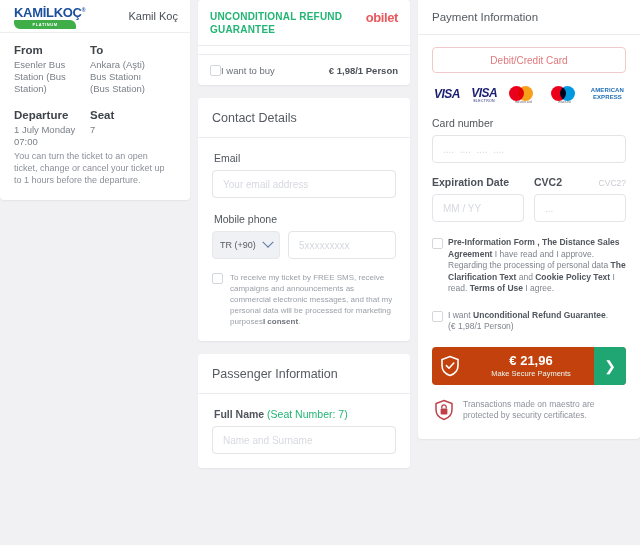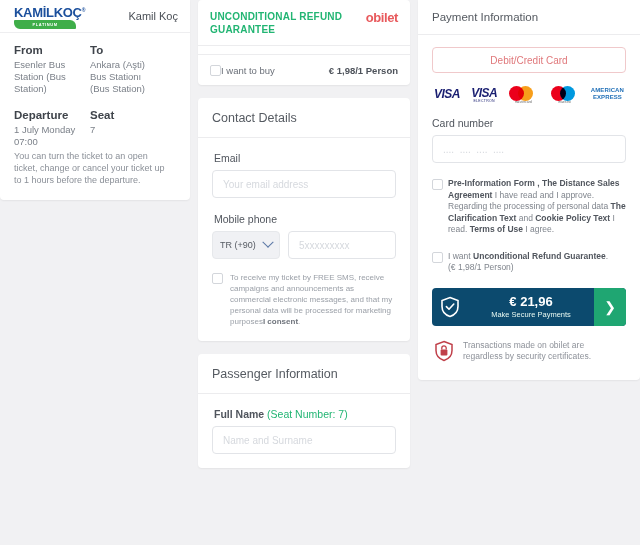--- a/index.html
+++ b/index.html
@@ -139,21 +139,21 @@
   .exp-col { flex: 1; }
   .cvc-head { display: flex; align-items: baseline; justify-content: space-between; }
   .cvc-hint { font-size: 8.5px; color: #c9ccd2; }
 
   .agree { display: flex; gap: 5px; margin-top: 15px; }
   .agree-txt { font-size: 8.5px; color: #7f848c; line-height: 11.5px; }
   .agree-txt b { color: #51565e; font-weight: bold; }
 
   .paybtn {
     display: flex; align-items: stretch; margin-top: 14px;
-    background: #0c4a6e; border-radius: 4px; overflow: hidden; cursor: pointer;
+    background: #c2410c; border-radius: 4px; overflow: hidden; cursor: pointer;
     height: 38px;
   }
   .paybtn-ico { width: 36px; display: flex; align-items: center; justify-content: center; }
   .paybtn-mid { flex: 1; display: flex; flex-direction: column; align-items: center; justify-content: center; }
   .paybtn-amt { color: #fff; font-size: 13px; font-weight: bold; }
   .paybtn-sub { color: #e6f7f0; font-size: 7.5px; margin-top: 1px; }
   .paybtn-arrow { width: 32px; background: #1fa672; display: flex; align-items: center; justify-content: center; color: #fff; font-size: 14px; }
 
   .secure { display: flex; gap: 9px; align-items: flex-start; margin-top: 14px; padding: 0 2px; }
   .secure-txt { font-size: 8.5px; color: #8d9199; line-height: 11px; }
@@ -301,20 +301,33 @@
             <i class="l" style="background:#eb001b"></i>
             <i class="r" style="background:#0099df"></i>
             <div class="mc-sub">maestro</div>
           </div>
           <div class="amex">AMERICAN<br>EXPRESS</div>
         </div>
 
         <div class="pay-lbl light">Card number</div>
         <input class="inp" value="" placeholder="....  ....  ....  ...." style="">
 
+        <div class="exp-row">
+          <div class="exp-col">
+            <div class="pay-lbl">Expiration Date</div>
+            <input class="inp" value="" placeholder="MM / YY" style="">
+          </div>
+          <div class="exp-col">
+            <div class="cvc-head">
+              <span class="pay-lbl">CVC2</span>
+              <span class="cvc-hint">CVC2?</span>
+            </div>
+            <input class="inp" value="" placeholder="..." style="">
+          </div>
+        </div>
 
         <div class="agree">
           <span class="cb"></span>
           <span class="agree-txt"><b>Pre-Information Form , The Distance Sales Agreement</b><span> I have read and I approve. Regarding the processing of personal data </span><b>The Clarification Text</b><span> and </span><b>Cookie Policy Text</b><span> I read. </span><b>Terms of Use</b><span> I agree.</span></span>
         </div>
 
         <div class="agree">
           <span class="cb"></span>
           <span class="agree-txt"><span>I want </span><b>Unconditional Refund Guarantee</b><span>.</span><br><span>(€ 1,98/1 Person)</span></span>
         </div>
@@ -334,20 +347,20 @@
         </div>
 
         <div class="secure">
           <span>
             <svg width="20" height="22" viewBox="0 0 20 22" aria-hidden="true">
               <path d="M10 1.5 L18 4.5 V10.5 C18 15.5 14.5 19 10 20.5 C5.5 19 2 15.5 2 10.5 V4.5 Z" fill="none" stroke="#c0404a" stroke-width="1.5"></path>
               <rect x="6.6" y="9.6" width="6.8" height="6" rx="1" fill="#c0404a"></rect>
               <path d="M7.8 9.6 V8.1 a2.2 2.2 0 0 1 4.4 0 V9.6" fill="none" stroke="#c0404a" stroke-width="1.3"></path>
             </svg>
           </span>
-          <span class="secure-txt">Transactions made on obilet are regardless by security certificates.</span>
+          <span class="secure-txt">Transactions made on maestro are protected by security certificates.</span>
         </div>
 
       </div>
     </div>
   </div>
 
 </div>
 
 </body></html>

